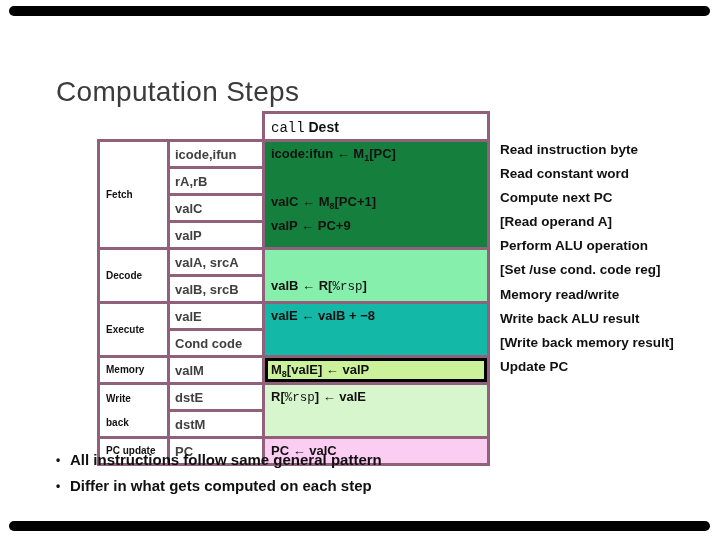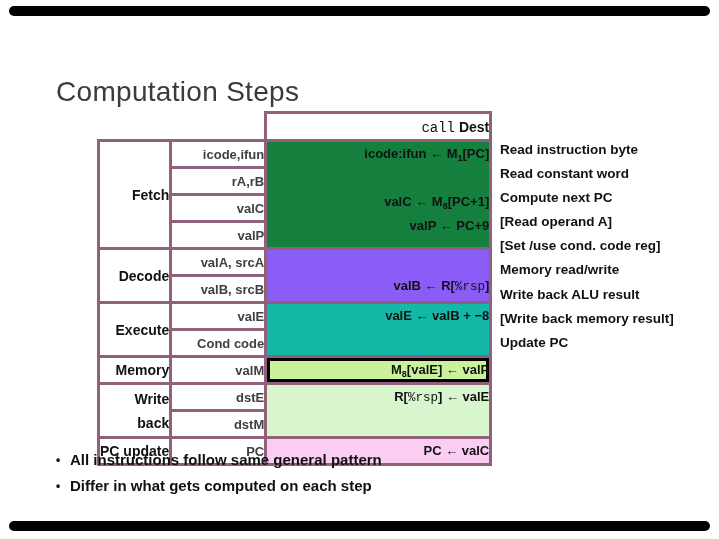--- a/index.html
+++ b/index.html
@@ -3,30 +3,30 @@
 <meta charset="utf-8">
 <style>
   html,body{margin:0;padding:0;width:719px;height:539px;background:#ffffff;overflow:hidden;
             font-family:"Liberation Sans",sans-serif;}
   .bar{position:absolute;left:9px;width:701px;height:10px;background:var(--bar);border-radius:5px;}
   #topbar{top:6px;}
   #bottombar{top:521px;}
   #title{position:absolute;left:56px;top:76px;font-size:28px;font-weight:400;color:#3b3b3b;
          letter-spacing:0.3px;white-space:nowrap;}
   #tablewrap{position:absolute;left:97px;top:111px;}
-  table{border-collapse:collapse;table-layout:fixed;text-align:right;}
+  table{border-collapse:collapse;table-layout:fixed;}
   col.c1{width:70px;} col.c2{width:95px;} col.c3{width:225px;}
   td{border:3px solid var(--tborder);height:24px;padding:0;background:#fff;}
   tr.hdr td{height:25px;}
   td.spacer{border:none;background:transparent;}
   td.header-cell{padding-left:6px;white-space:nowrap;}
   .hdr-mono{font-family:"Liberation Mono","DejaVu Sans Mono",monospace;font-size:14px;color:#111;}
   .hdr-label{font-weight:bold;font-size:14px;color:#111;}
   td.stage-cell{vertical-align:middle;}
-  .stage-line{line-height:24px;padding-left:0;font-weight:bold;font-size:14px;color:#111;white-space:nowrap;}
+  .stage-line{line-height:24px;padding-left:6px;font-weight:bold;font-size:10px;color:#111;white-space:nowrap;}
   td.reg-cell{font-weight:bold;font-size:13px;color:#404040;padding-left:5px;white-space:nowrap;}
   td.op-cell{vertical-align:top;}
   td.op-cell.highlight{box-shadow:inset 0 0 0 3px var(--hlborder);}
   .op-line{height:24px;line-height:24px;padding-left:6px;font-weight:bold;font-size:13px;color:#111;white-space:nowrap;}
   .seg-mono{font-family:"Liberation Mono","DejaVu Sans Mono",monospace;font-weight:normal;font-size:12.5px;}
   .seg-sub{font-size:9px;vertical-align:-3px;}
   #annotations{position:absolute;left:500px;top:138px;}
   .ann-line{height:24.1px;line-height:24px;font-weight:bold;font-size:13.5px;color:#111;white-space:nowrap;}
   #bullets{position:absolute;left:56px;top:447px;}
   .bullet-item{line-height:26px;font-weight:bold;font-size:15px;color:#111;white-space:nowrap;}
@@ -72,21 +72,21 @@
             <td class="reg-cell">valC</td>
           </tr>
           <tr>
             <td class="reg-cell">valP</td>
           </tr>
           <tr>
             <td rowspan="2" class="stage-cell">
               <div class="stage-line">Decode</div>
             </td>
             <td class="reg-cell">valA, srcA</td>
-            <td rowspan="2" class="op-cell" style="background: #8b5cf6;">
+            <td rowspan="2" class="op-cell" style="background: #86efac;">
               <div class="op-line"></div>
               <div class="op-line"><span class="seg-txt">valB ← R[</span><span class="seg-mono">%rsp</span><span class="seg-txt">]</span></div>
             </td>
           </tr>
           <tr>
             <td class="reg-cell">valB, srcB</td>
           </tr>
           <tr>
             <td rowspan="2" class="stage-cell">
               <div class="stage-line">Execute</div>
@@ -134,20 +134,21 @@
           </tr>
         </tbody>
     </table>
   </div>
 
   <div id="annotations">
       <div class="ann-line">Read instruction byte</div>
       <div class="ann-line">Read constant word</div>
       <div class="ann-line">Compute next PC</div>
       <div class="ann-line">[Read operand A]</div>
+      <div class="ann-line">Perform ALU operation</div>
       <div class="ann-line">[Set /use cond. code reg]</div>
       <div class="ann-line">Memory read/write</div>
       <div class="ann-line">Write back ALU result</div>
       <div class="ann-line">[Write back memory result]</div>
       <div class="ann-line">Update PC</div>
     </div>
 
   <div id="bullets">
       <div class="bullet-item"><span class="bullet-dot">•</span><span>All instructions follow same general pattern</span></div>
       <div class="bullet-item"><span class="bullet-dot">•</span><span>Differ in what gets computed on each step</span></div>

